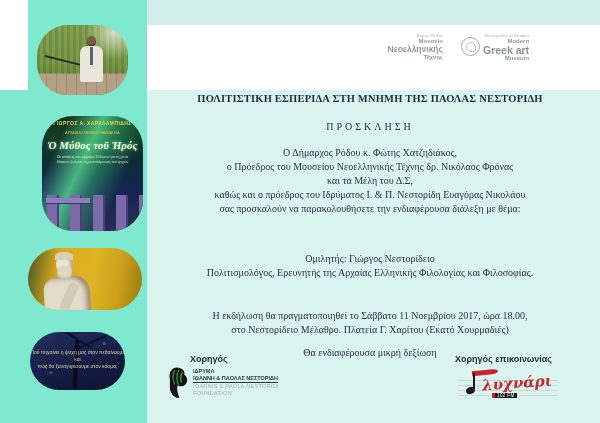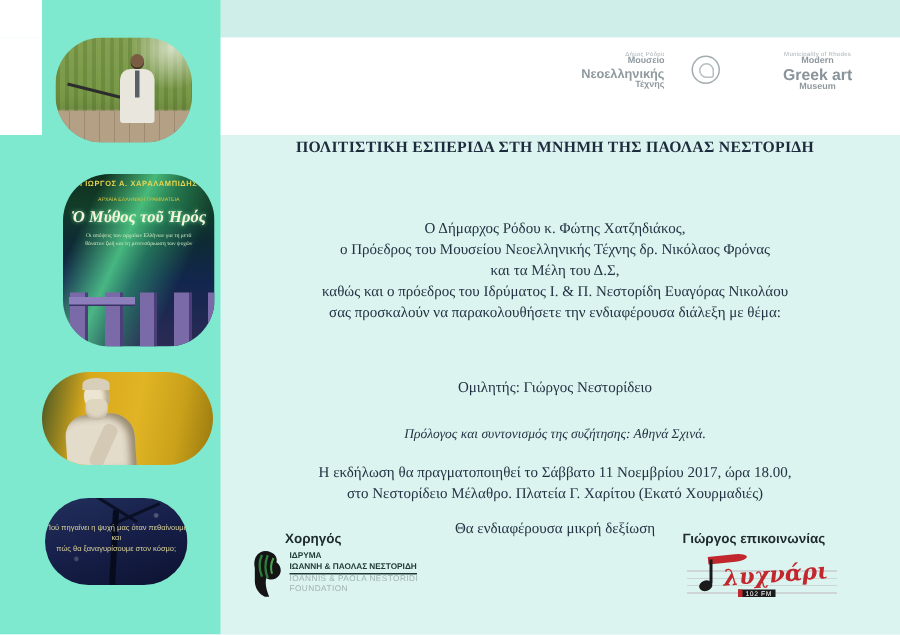--- a/index.html
+++ b/index.html
@@ -64,21 +64,21 @@
   .night-text{position:absolute;left:0;top:17px;width:100%;text-align:center;font-size:5px;line-height:7px;color:#d9d29a;font-family:"Liberation Sans",sans-serif;}
 
   
   .museum-logo{position:absolute;left:395px;top:33px;width:150px;height:34px;color:#8f999e;font-family:"Liberation Sans",sans-serif;}
   .ml-left{position:absolute;right:102px;top:0;text-align:right;white-space:nowrap;}
   .ml-tiny{font-size:4px;letter-spacing:.2px;color:#a8b1b5;}
   .ml-s{font-size:6px;font-weight:bold;line-height:7px;}
   .ml-m{font-size:8.5px;font-weight:bold;line-height:9px;}
   .ml-emblem{position:absolute;left:66px;top:4px;width:17px;height:17px;border:1px solid #a3adb1;border-radius:50%;}
   .ml-emblem::after{content:"";position:absolute;left:4px;top:4px;width:8px;height:8px;border:1px solid #b6bfc2;border-radius:50% 50% 20% 50%;}
-  .ml-right{position:absolute;left:88px;top:0;text-align:center;white-space:nowrap;margin-left:39px;}
+  .ml-right{position:absolute;left:88px;top:0;text-align:right;white-space:nowrap;}
   .ml-big{font-size:10.5px;font-weight:bold;line-height:10px;color:#88939a;}
 
   
   .content{position:absolute;left:147px;top:0;width:446px;height:423px;color:#243344;}
   .cline{position:absolute;left:0;width:100%;text-align:center;white-space:nowrap;}
   .t-title{top:93px;font-size:10.5px;font-weight:bold;letter-spacing:.2px;color:#1d2c3d;}
   .t-prosklisi{top:121px;font-size:10px;letter-spacing:3px;}
   .t-hosts{top:146px;font-size:10px;line-height:14px;}
   .t-theme{top:225px;font-size:10.5px;font-weight:bold;color:#1d2c3d;}
   .t-speaker{top:252px;font-size:10px;line-height:14px;}
@@ -160,31 +160,32 @@
     <div class="ml-right">
       <div class="ml-tiny">Municipality of Rhodes</div>
       <div class="ml-s">Modern</div>
       <div class="ml-big">Greek art</div>
       <div class="ml-s">Museum</div>
     </div>
   </div>
 
   <div class="content">
     <div class="cline t-title">ΠΟΛΙΤΙΣΤΙΚΗ ΕΣΠΕΡΙΔΑ ΣΤΗ ΜΝΗΜΗ ΤΗΣ ΠΑΟΛΑΣ ΝΕΣΤΟΡΙΔΗ</div>
+    <div class="cline t-prosklisi">ΠΡΟΣΚΛΗΣΗ</div>
     <div class="cline t-hosts">
       <div>Ο Δήμαρχος Ρόδου κ. Φώτης Χατζηδιάκος,</div>
       <div>ο Πρόεδρος του Μουσείου Νεοελληνικής Τέχνης δρ. Νικόλαος Φρόνας</div>
       <div>και τα Μέλη του Δ.Σ,</div>
       <div>καθώς και ο πρόεδρος του Ιδρύματος Ι. &amp; Π. Νεστορίδη Ευαγόρας Νικολάου</div>
       <div>σας προσκαλούν να παρακολουθήσετε την ενδιαφέρουσα διάλεξη με θέμα:</div>
     </div>
     <div class="cline t-speaker">
       <div>Ομιλητής:  Γιώργος Νεστορίδειο</div>
-    </div>
-    <div class="cline t-moderator">Πρόλογος και συντονισμός της συζήτησης: Αθηνά Σχινά.</div>
+      <div>Πολιτισμολόγος, Ερευνητής της Αρχαίας Ελληνικής Φιλολογίας και Φιλοσοφίας.</div>
+    </div>
     <div class="cline t-event">
       <div>Η εκδήλωση θα πραγματοποιηθεί  το Σάββατο 11 Νοεμβρίου 2017, ώρα 18.00,</div>
       <div>στο Νεστορίδειο Μέλαθρο. Πλατεία Γ. Χαρίτου (Εκατό Χουρμαδιές)</div>
     </div>
     <div class="cline t-reception">Θα ενδιαφέρουσα μικρή δεξίωση</div>
   </div>
 
   <div class="sponsor-label lbl-main">Χορηγός</div>
   <svg class="fist" viewBox="0 0 24 34" xmlns="http://www.w3.org/2000/svg">
     <path d="M7 2 C3 4 2 9 3 13 L3 22 C3 27 6 31 10 33 L13 33 C11 28 10 24 11 20 C14 22 18 21 20 18 C22 15 21 11 18 9 C19 6 17 3 14 2 C12 1 9 1 7 2 Z" fill="#141414"></path>
@@ -192,21 +193,21 @@
     <path d="M12 4 C10 9 10 15 12 20" stroke="#2e7d3c" stroke-width="1.6" fill="none"></path>
     <path d="M16 6 C14 10 14 14 15 17" stroke="#4aa24f" stroke-width="1.4" fill="none"></path>
   </svg>
   <div class="foundation-text">
     <div class="ft-gr">ΙΔΡΥΜΑ</div>
     <div class="ft-gr"><span class="ft-gr-u">ΙΩΑΝΝΗ &amp; ΠΑΟΛΑΣ ΝΕΣΤΟΡΙΔΗ</span></div>
     <div class="ft-en">IOANNIS &amp; PAOLA NESTORIDI</div>
     <div class="ft-en">FOUNDATION</div>
   </div>
 
-  <div class="sponsor-label lbl-media">Γιώργος επικοινωνίας</div>
+  <div class="sponsor-label lbl-media">Χορηγός επικοινωνίας</div>
   <div class="radio-logo">
     <div class="staff-lines"></div>
     <div class="note-flag"></div>
     <div class="note-stem"></div>
     <div class="note-head"></div>
     <div class="radio-script">λυχνάρι</div>
     <div class="radio-badge">102 FM</div>
   </div>
 
 </div>

